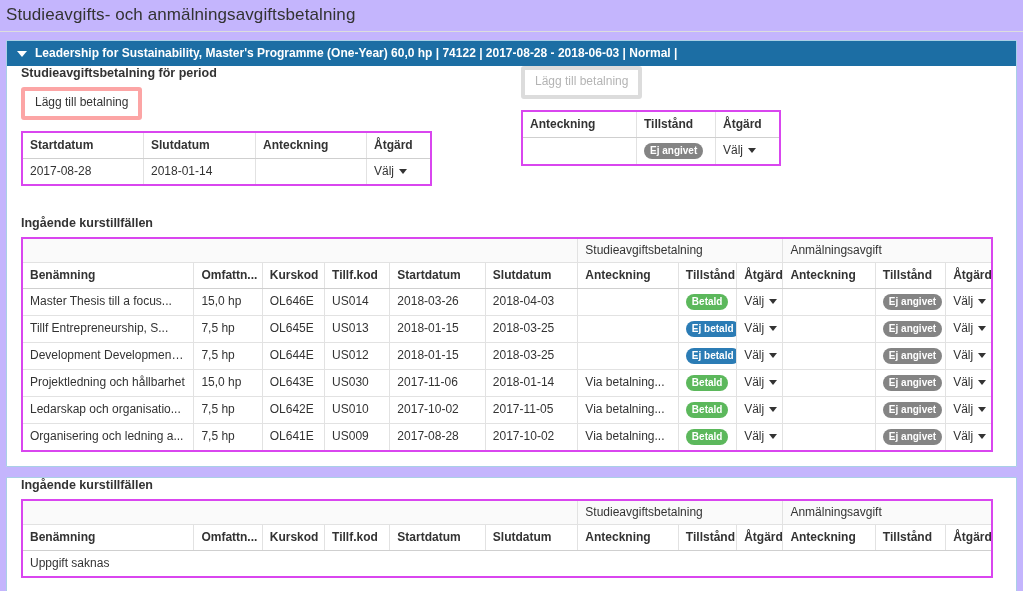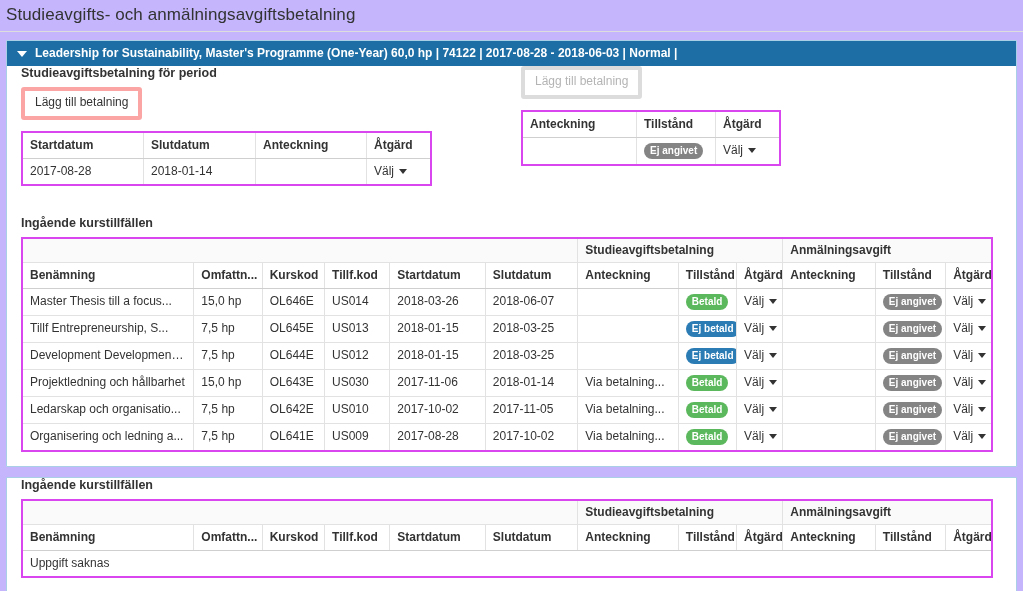--- a/index.html
+++ b/index.html
@@ -111,21 +111,21 @@
   table.grid th:last-child, table.grid td:last-child { border-right: none; }
   table.grid thead th {
     font-weight: bold;
     color: #333333;
     background: #ffffff;
     border-bottom: 1px solid #cfcfcf;
   }
   table.grid thead tr.group-row th {
     border-bottom: 1px solid #e2e2e2;
     background: #fafafa;
-    font-weight: bold;
+    font-weight: normal;
     padding-top: 4px;
     padding-bottom: 4px;
   }
   table.grid tbody td { color: #333333; }
   table.grid tbody tr:last-child td { border-bottom: none; }
 
   
   .mini-table { margin-top: 11px; }
 
   
@@ -308,21 +308,21 @@
                 <td>
                   <span class="ellip">OL646E</span>
                 </td>
                 <td>
                   <span class="ellip">US014</span>
                 </td>
                 <td>
                   <span class="ellip">2018-03-26</span>
                 </td>
                 <td>
-                  <span class="ellip">2018-06-07</span>
+                  <span class="ellip">2018-04-03</span>
                 </td>
                 <td>
                   <span class="ellip"></span>
                 </td>
                 <td><span class="badge badge-success">Betald</span></td>
                 <td><span class="dropdown">
                     <span>Välj</span>
                     <span class="arrow"></span>
                   </span></td>
                 <td>

